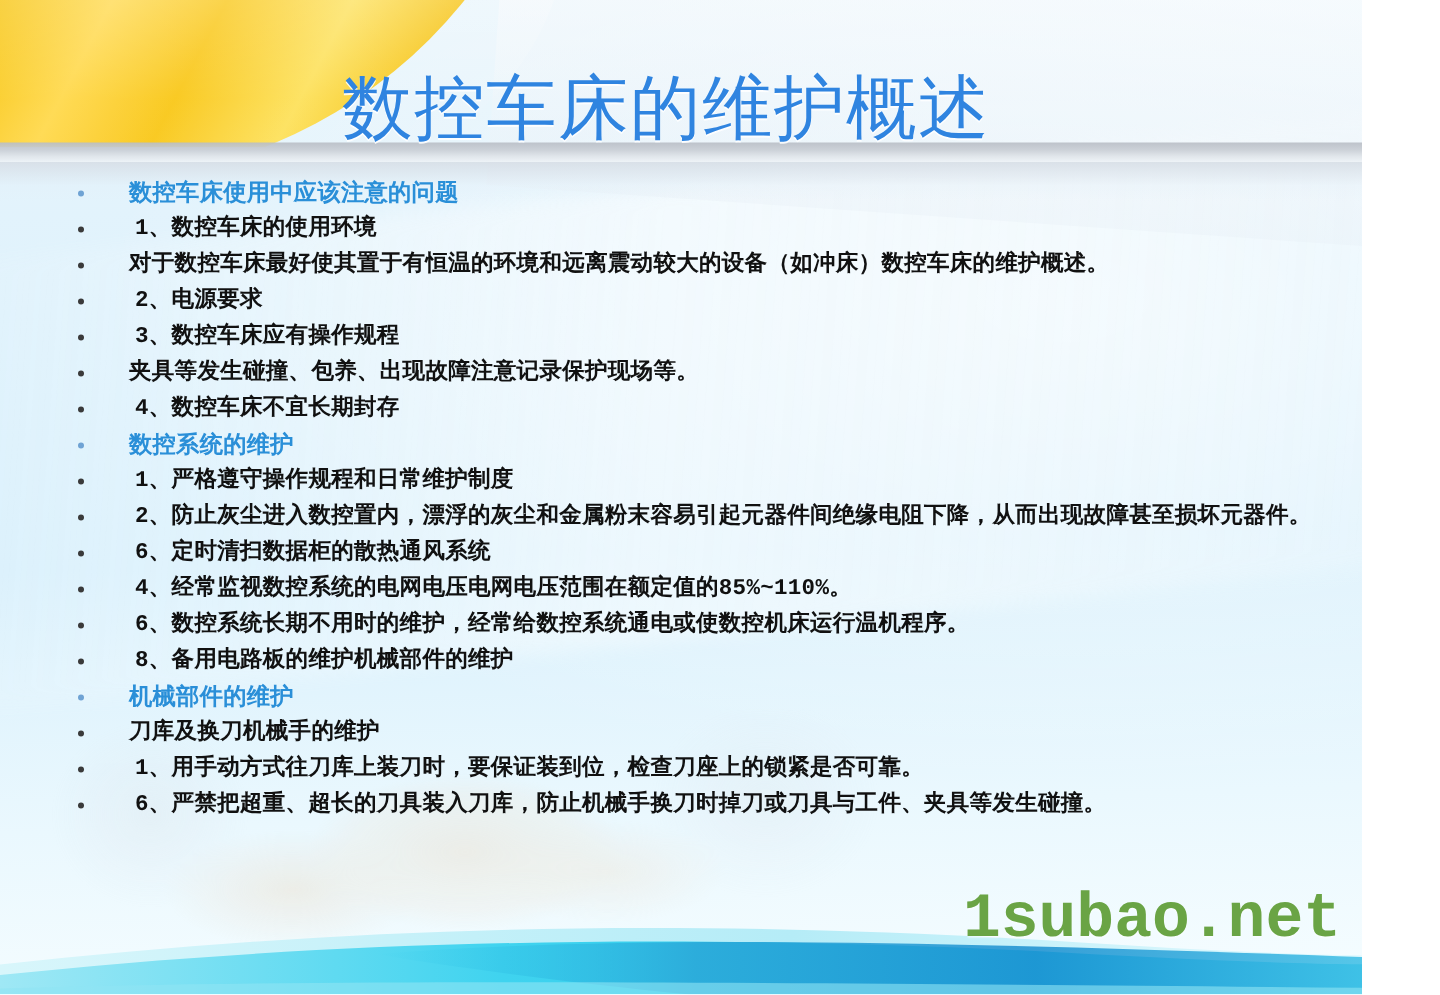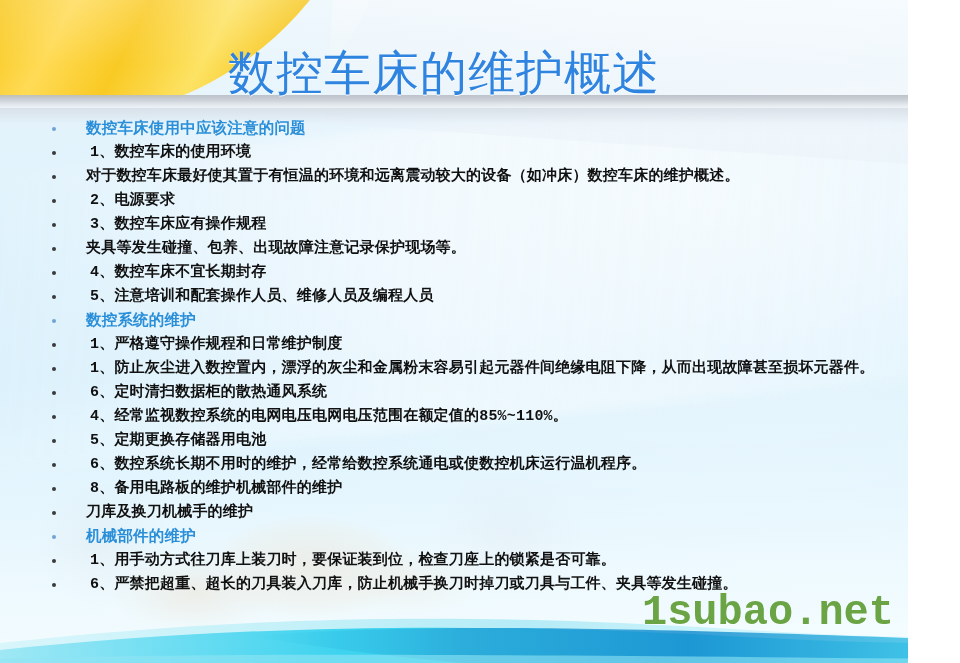--- a/index.html
+++ b/index.html
@@ -231,63 +231,55 @@
         <span class="txt ind-a">3、数控车床应有操作规程</span>
       </div>
       <div class="line">
         <span class="bullet"></span>
         <span class="txt ind-b">夹具等发生碰撞、包养、出现故障注意记录保护现场等。</span>
       </div>
       <div class="line">
         <span class="bullet"></span>
         <span class="txt ind-a">4、数控车床不宜长期封存</span>
       </div>
-      <div class="line">
-        <span class="bullet"></span>
-        <span class="txt ind-a">5、注意培训和配套操作人员、维修人员及编程人员</span>
-      </div>
       <div class="line heading">
         <span class="bullet"></span>
         <span class="txt ind-h">数控系统的维护</span>
       </div>
       <div class="line">
         <span class="bullet"></span>
         <span class="txt ind-a">1、严格遵守操作规程和日常维护制度</span>
       </div>
       <div class="line">
         <span class="bullet"></span>
-        <span class="txt ind-a">1、防止灰尘进入数控置内，漂浮的灰尘和金属粉末容易引起元器件间绝缘电阻下降，从而出现故障甚至损坏元器件。</span>
+        <span class="txt ind-a">2、防止灰尘进入数控置内，漂浮的灰尘和金属粉末容易引起元器件间绝缘电阻下降，从而出现故障甚至损坏元器件。</span>
       </div>
       <div class="line">
         <span class="bullet"></span>
         <span class="txt ind-a">6、定时清扫数据柜的散热通风系统</span>
       </div>
       <div class="line">
         <span class="bullet"></span>
         <span class="txt ind-a">4、经常监视数控系统的电网电压电网电压范围在额定值的85%~110%。</span>
       </div>
       <div class="line">
         <span class="bullet"></span>
-        <span class="txt ind-a">5、定期更换存储器用电池</span>
-      </div>
-      <div class="line">
-        <span class="bullet"></span>
         <span class="txt ind-a">6、数控系统长期不用时的维护，经常给数控系统通电或使数控机床运行温机程序。</span>
       </div>
       <div class="line">
         <span class="bullet"></span>
         <span class="txt ind-a">8、备用电路板的维护机械部件的维护</span>
       </div>
+      <div class="line heading">
+        <span class="bullet"></span>
+        <span class="txt ind-h">机械部件的维护</span>
+      </div>
       <div class="line">
         <span class="bullet"></span>
         <span class="txt ind-b">刀库及换刀机械手的维护</span>
-      </div>
-      <div class="line heading">
-        <span class="bullet"></span>
-        <span class="txt ind-h">机械部件的维护</span>
       </div>
       <div class="line">
         <span class="bullet"></span>
         <span class="txt ind-a">1、用手动方式往刀库上装刀时，要保证装到位，检查刀座上的锁紧是否可靠。</span>
       </div>
       <div class="line">
         <span class="bullet"></span>
         <span class="txt ind-a">6、严禁把超重、超长的刀具装入刀库，防止机械手换刀时掉刀或刀具与工件、夹具等发生碰撞。</span>
       </div>
     </div>

